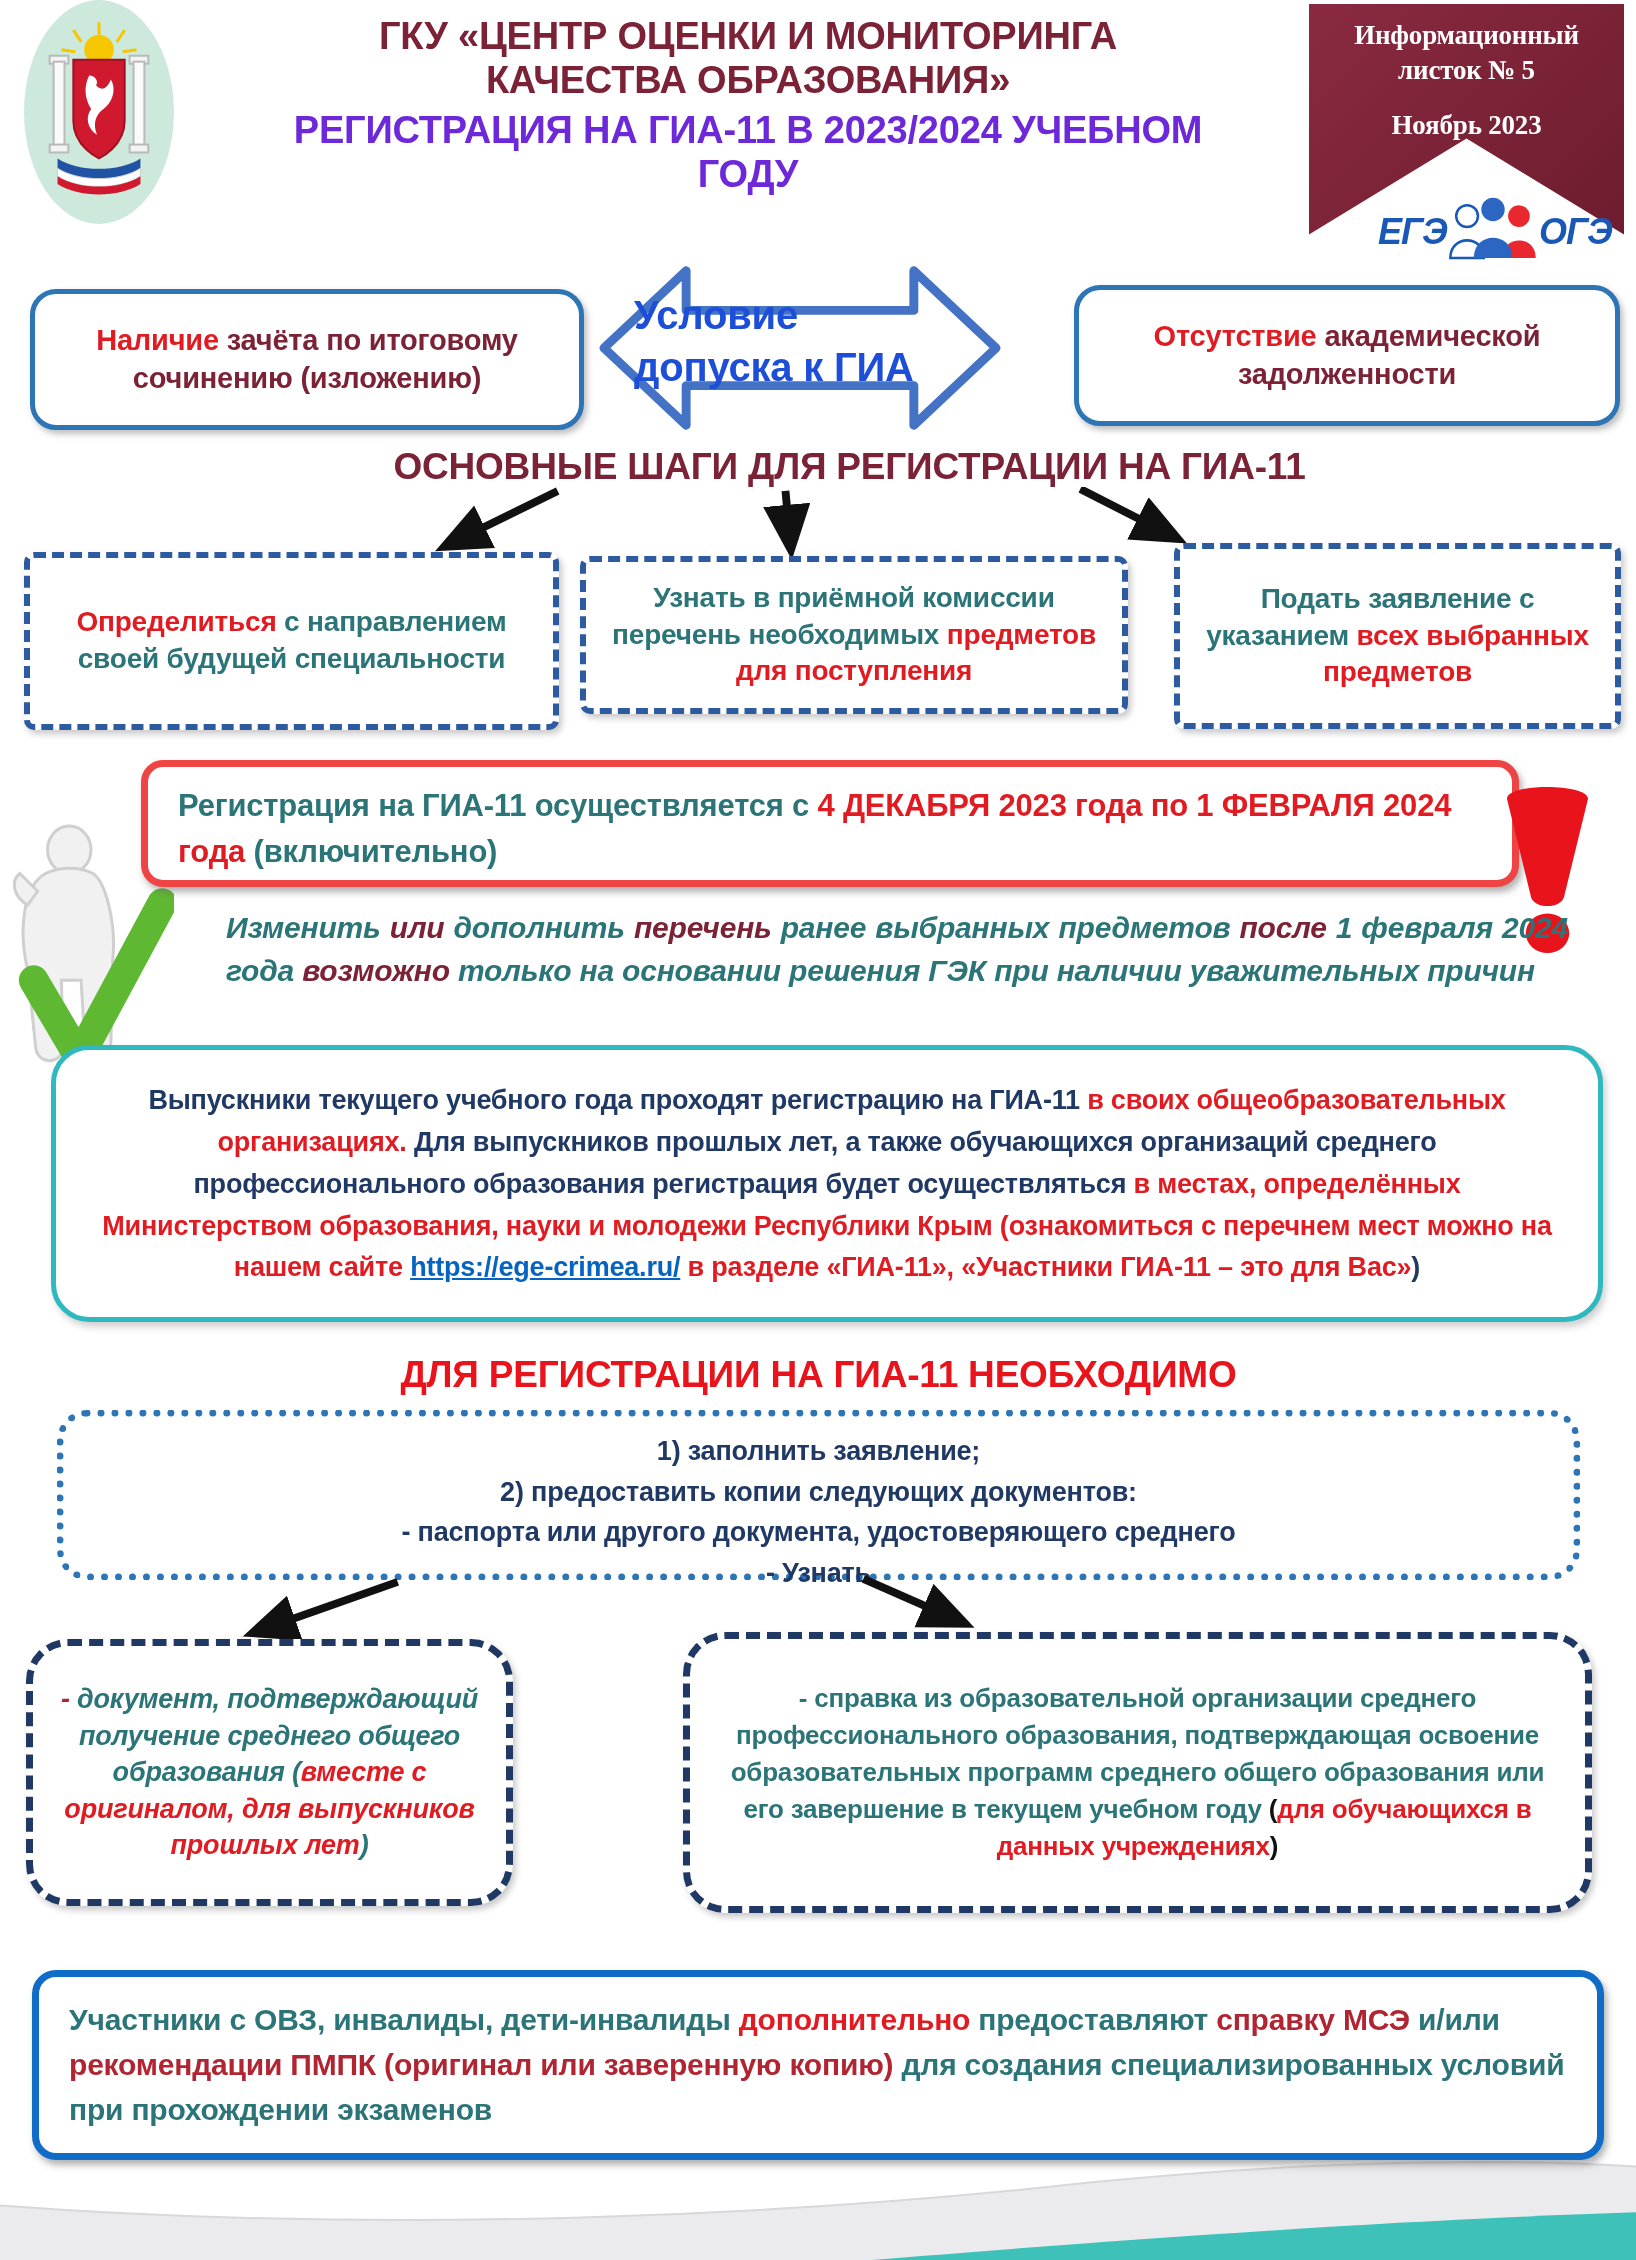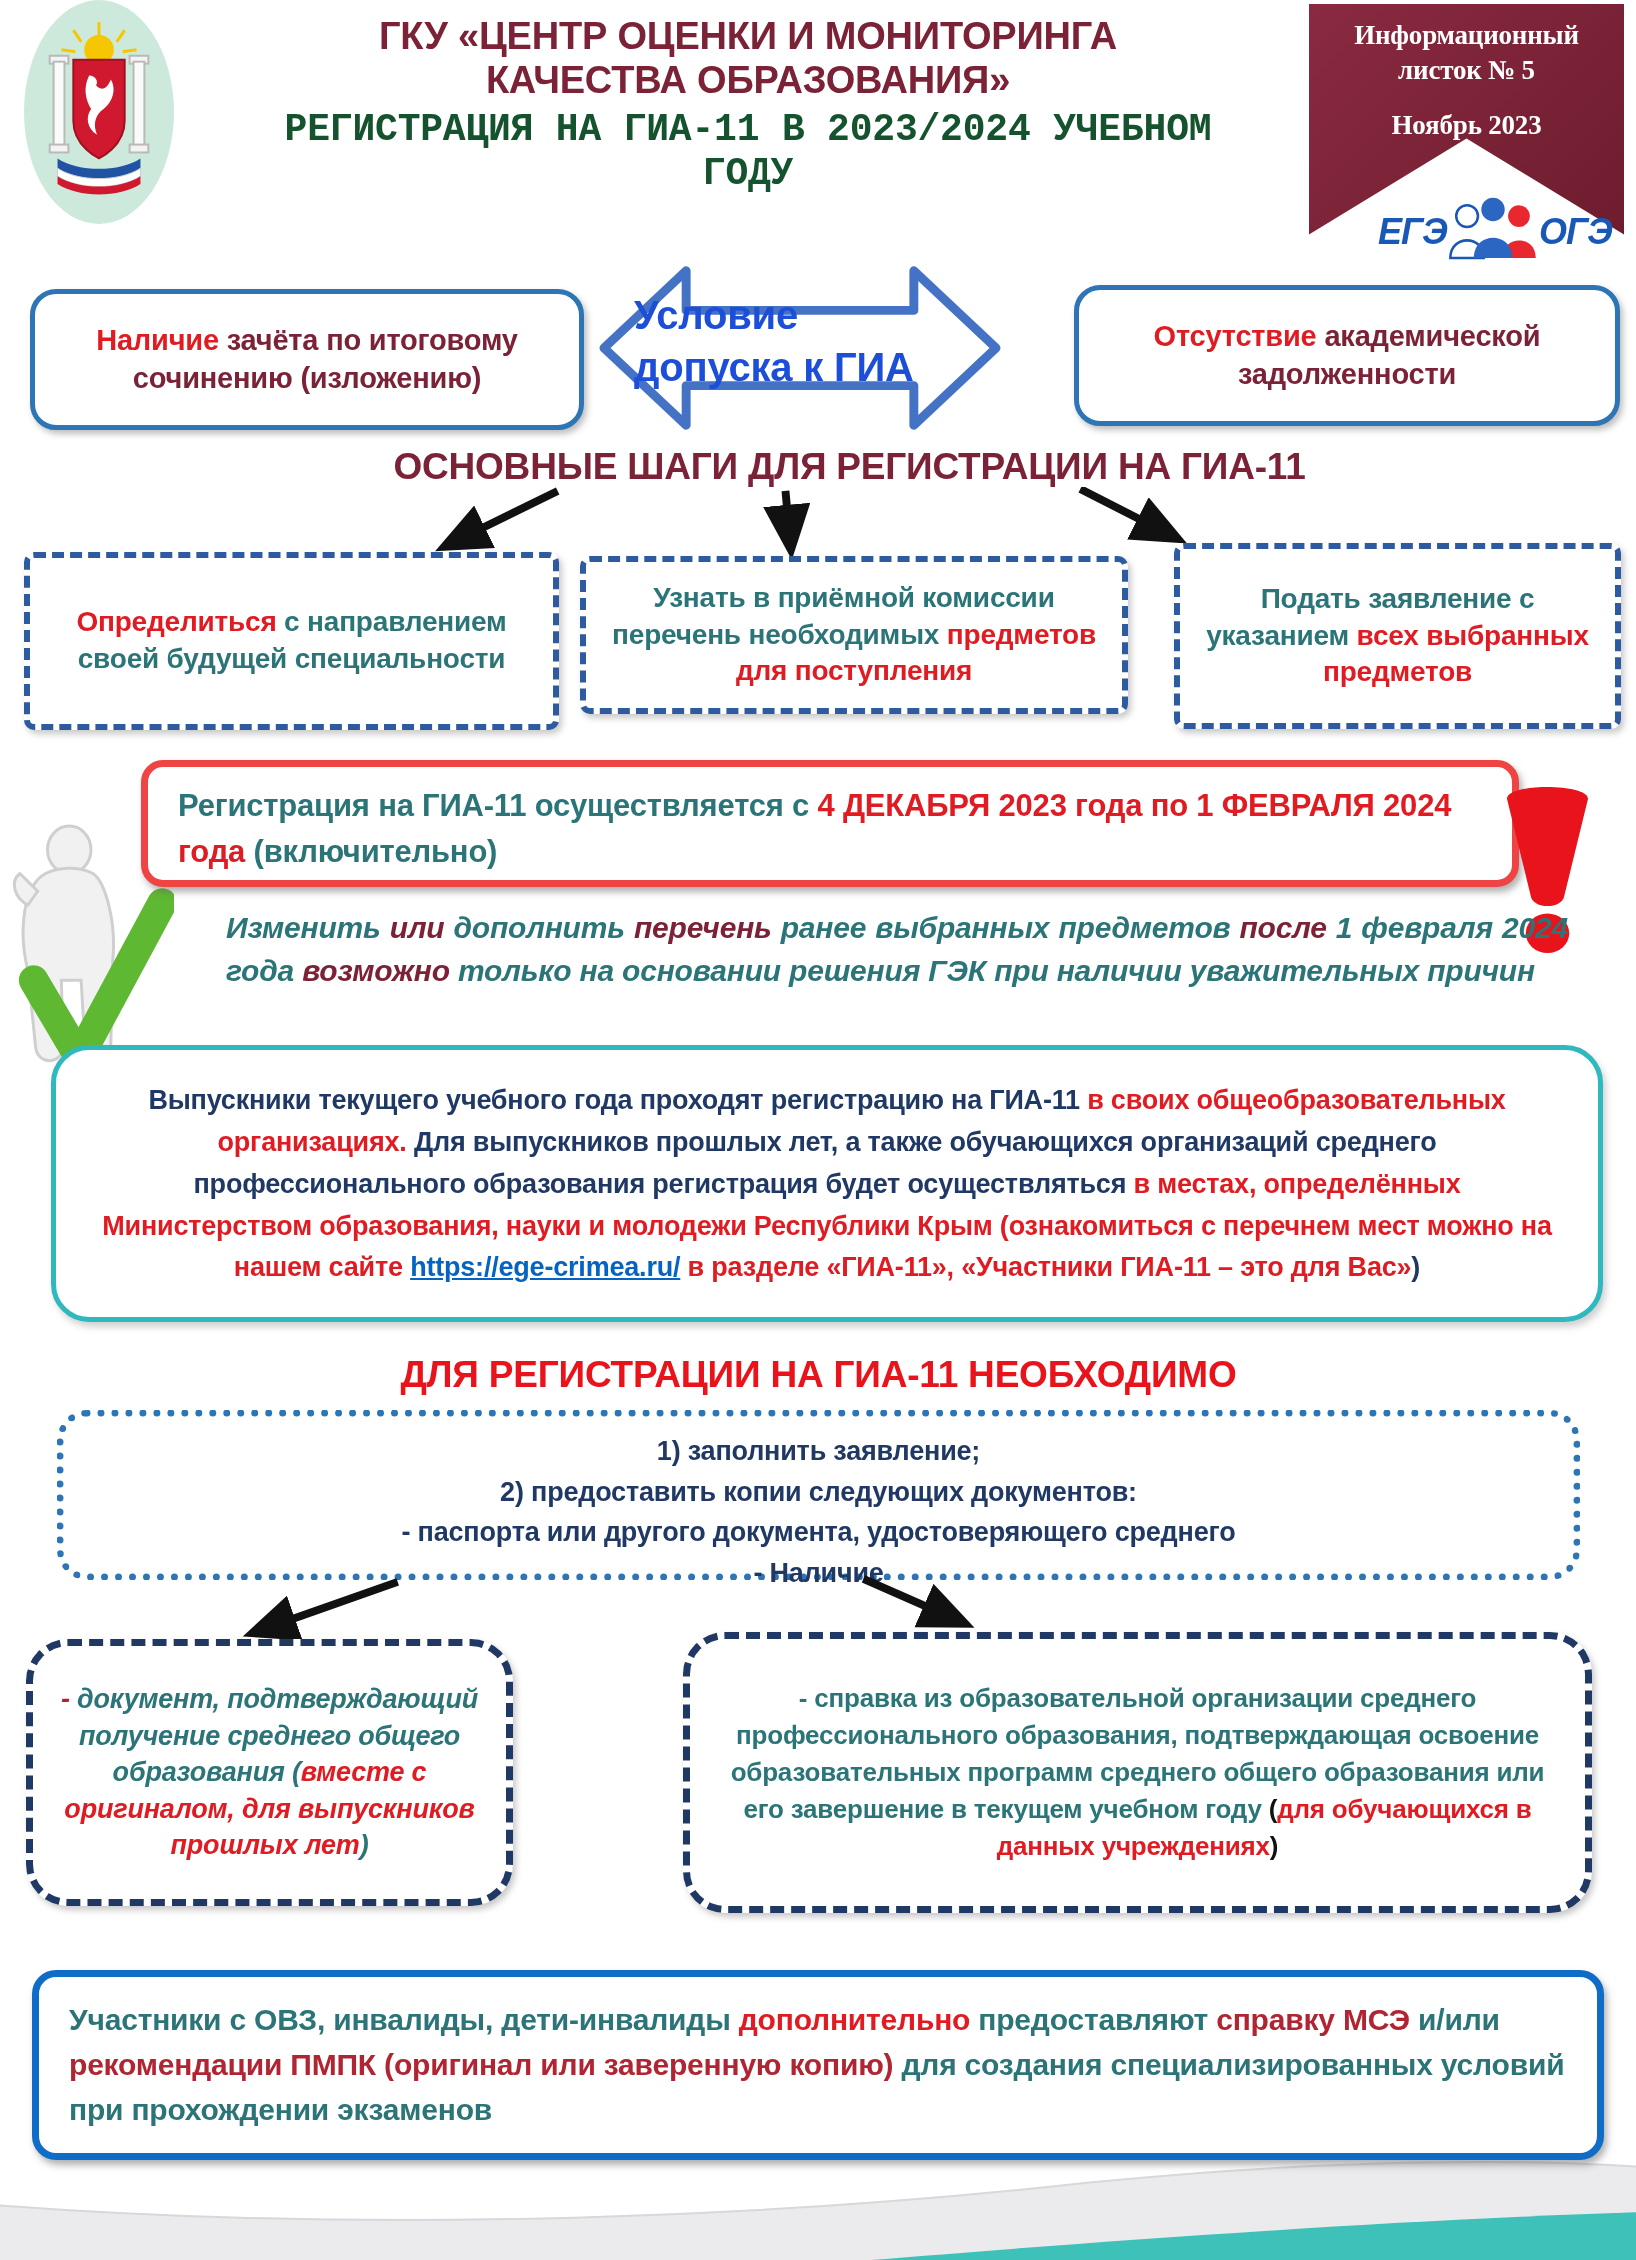--- a/index.html
+++ b/index.html
@@ -13,21 +13,21 @@
   .c-teal{color:#2b7478;}
   .c-red{color:#e01b22;}
   .c-darkred{color:#b02531;}
   .c-navy{color:#1f3864;}
   .c-black{color:#111111;}
   .c-link{color:#0563c1;text-decoration:underline;}
   
   .logo-ellipse{left:24px;top:0;width:150px;height:224px;border-radius:50%;background:#cde9dc;z-index:2;}
   .title-block{left:238px;top:14px;width:1020px;text-align:center;z-index:2;}
   .org-line{font-size:38px;line-height:1.16;color:#7b2236;}
-  .sub-line{font-size:38px;line-height:1.16;color:#14532d;font-family:Liberation Mono, monospace;}
+  .sub-line{font-size:38px;line-height:1.16;color:#6d28d9;}
   .title-gap{height:6px;}
   .badge{
     left:1309px;top:4px;width:315px;height:240px;background:linear-gradient(135deg,#8a2a40,#6d1c2e);
     clip-path:polygon(0 0,100% 0,100% 96%,50% 56%,0 96%);
     text-align:center;color:#fff;font-family:"Liberation Serif",serif;
     padding-top:14px;z-index:2;filter:drop-shadow(3px 3px 3px rgba(0,0,0,.35));
   }
   .badge-line{font-size:27px;line-height:1.3;}
   .badge-date{margin-top:22px;font-size:27px;}
   .ege-logo{left:1378px;top:180px;width:234px;height:91px;display:flex;align-items:flex-end;justify-content:center;z-index:3;}
@@ -209,21 +209,21 @@
 
   <div class="abs teal-box">
     <span><span class="c-navy">Выпускники текущего учебного года проходят регистрацию на ГИА-11 </span><span class="c-red">в своих общеобразовательных организациях. </span><span class="c-navy">Для выпускников прошлых лет, а также обучающихся организаций среднего профессионального образования регистрация будет осуществляться </span><span class="c-red">в местах, определённых Министерством образования, науки и молодежи Республики Крым (ознакомиться с перечнем мест можно на нашем сайте </span><span class="c-link">https://ege-crimea.ru/</span><span class="c-red"> в разделе «ГИА-11», «Участники ГИА-11 – это для Вас»</span><span class="c-navy">)</span></span>
   </div>
 
   <div class="abs need-heading">ДЛЯ РЕГИСТРАЦИИ НА ГИА-11 НЕОБХОДИМО</div>
   <div class="abs dotted-box">
     <div>1) заполнить заявление;</div>
     <div>2) предоставить копии следующих документов:</div>
     <div>- паспорта или другого документа,  удостоверяющего среднего</div>
-    <div>- Наличие</div>
+    <div>- Узнать</div>
   </div>
 
   <svg class="abs arrows-svg" style="left:0;top:1574px;" width="1637" height="74" viewBox="0 0 1653 75">
     <defs>
       <marker id="ah2" markerWidth="9" markerHeight="8" refX="5" refY="3" orient="auto">
         <path d="M0,0 L7,3 L0,6 Z" fill="#111"></path>
       </marker>
     </defs>
     <line x1="400" y1="8" x2="258" y2="58" stroke="#111" stroke-width="8" marker-end="url(#ah2)"></line>
     <line x1="872" y1="5" x2="970" y2="48" stroke="#111" stroke-width="8" marker-end="url(#ah2)"></line>

